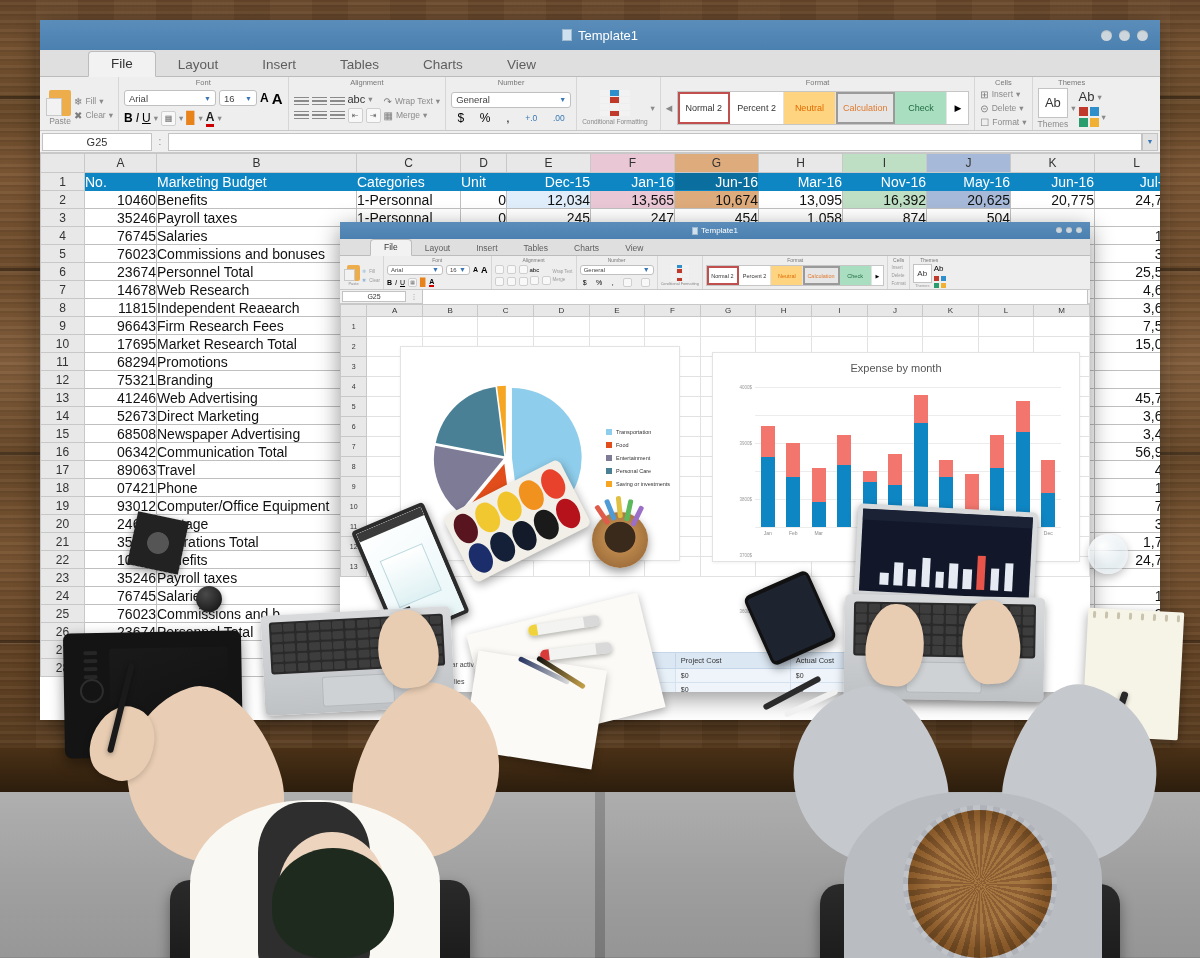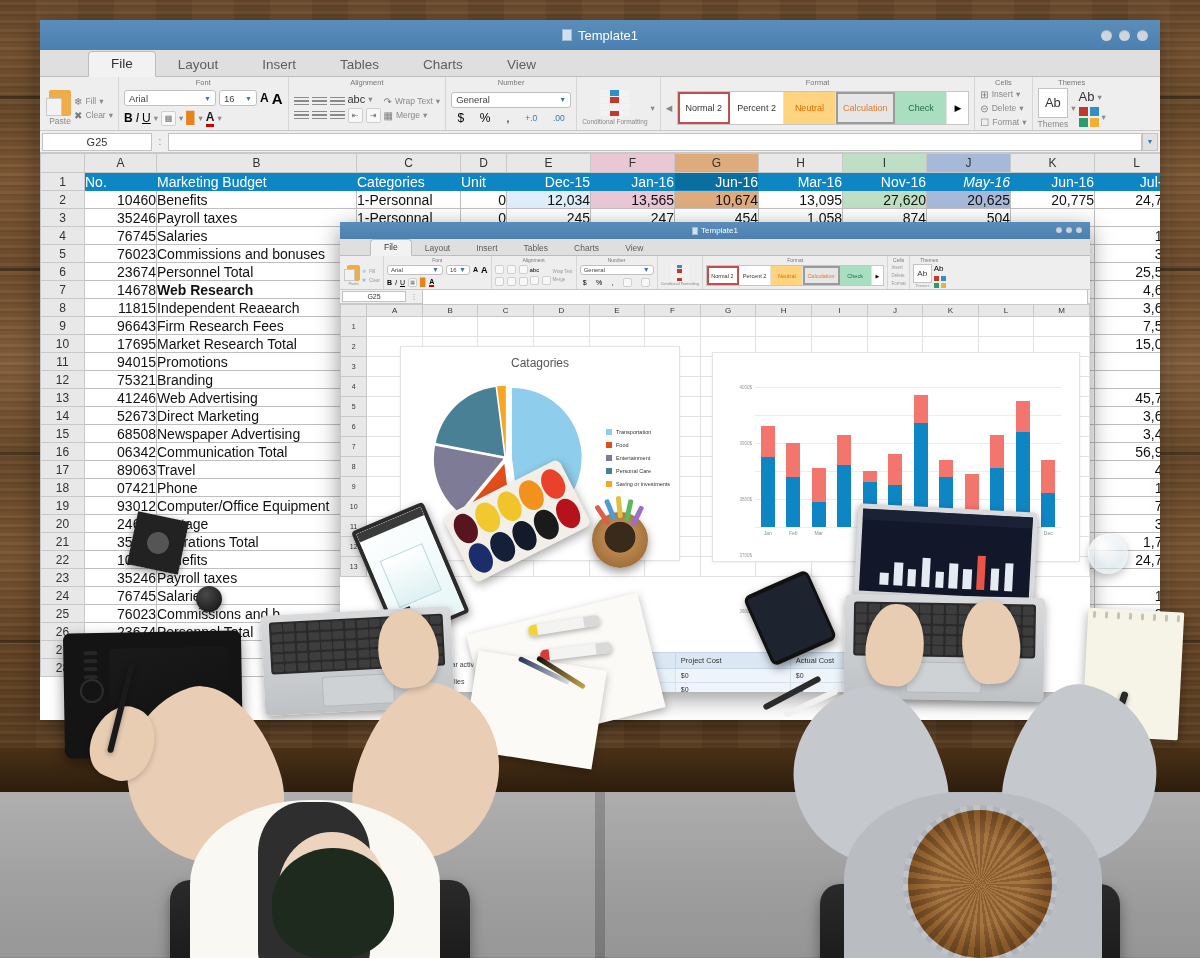--- a/index.html
+++ b/index.html
@@ -587,35 +587,35 @@
               <td class="rowhead">1</td>
               <td class="cell" style="width: 72px;">No.</td>
               <td class="cell" style="width: 200px;">Marketing Budget</td>
               <td class="cell" style="width: 104px;">Categories</td>
               <td class="cell" style="width: 46px;">Unit</td>
               <td class="cell num" style="width: 84px;">Dec-15</td>
               <td class="cell num" style="width: 84px;">Jan-16</td>
               <td class="cell num dark" style="width: 84px;">Jun-16</td>
               <td class="cell num" style="width: 84px;">Mar-16</td>
               <td class="cell num" style="width: 84px;">Nov-16</td>
-              <td class="cell num" style="width: 84px; font-style: italic;">May-16</td>
+              <td class="cell num" style="width: 84px;">May-16</td>
               <td class="cell num" style="width: 84px;">Jun-16</td>
               <td class="cell num" style="width: 84px;">Jul-16</td>
             </tr>
             <tr>
               <td class="rowhead">2</td>
               <td class="cell num" style="width: 72px;">10460</td>
               <td class="cell" style="width: 200px;">Benefits</td>
               <td class="cell" style="width: 104px;">1-Personnal</td>
               <td class="cell num" style="width: 46px;">0</td>
               <td class="cell num" style="width: 84px; background: rgb(223, 238, 250);">12,034</td>
               <td class="cell num" style="width: 84px; background: rgb(234, 199, 212);">13,565</td>
               <td class="cell num" style="width: 84px; background: rgb(222, 171, 124);">10,674</td>
               <td class="cell num" style="width: 84px; background: rgb(255, 255, 255);">13,095</td>
-              <td class="cell num" style="width: 84px; background: rgb(190, 223, 196);">27,620</td>
+              <td class="cell num" style="width: 84px; background: rgb(190, 223, 196);">16,392</td>
               <td class="cell num" style="width: 84px; background: rgb(167, 185, 216);">20,625</td>
               <td class="cell num" style="width: 84px; background: rgb(255, 255, 255);">20,775</td>
               <td class="cell num" style="width: 84px; background: rgb(255, 255, 255);">24,766</td>
             </tr>
             <tr>
               <td class="rowhead">3</td>
               <td class="cell num" style="width: 72px;">35246</td>
               <td class="cell" style="width: 200px;">Payroll taxes</td>
               <td class="cell" style="width: 104px;">1-Personnal</td>
               <td class="cell num" style="width: 46px;">0</td>
@@ -669,21 +669,21 @@
               <td class="cell num" style="width: 84px;"></td>
               <td class="cell num" style="width: 84px;"></td>
               <td class="cell num" style="width: 84px;"></td>
               <td class="cell num" style="width: 84px;"></td>
               <td class="cell num" style="width: 84px;"></td>
               <td class="cell num" style="width: 84px;">25,599</td>
             </tr>
             <tr>
               <td class="rowhead">7</td>
               <td class="cell num" style="width: 72px;">14678</td>
-              <td class="cell" style="width: 200px; font-weight: bold;">Web Research</td>
+              <td class="cell" style="width: 200px;">Web Research</td>
               <td class="cell" style="width: 104px;"></td>
               <td class="cell num" style="width: 46px;"></td>
               <td class="cell num" style="width: 84px;"></td>
               <td class="cell num" style="width: 84px;"></td>
               <td class="cell num" style="width: 84px;"></td>
               <td class="cell num" style="width: 84px;"></td>
               <td class="cell num" style="width: 84px;"></td>
               <td class="cell num" style="width: 84px;"></td>
               <td class="cell num" style="width: 84px;"></td>
               <td class="cell num" style="width: 84px;">4,600</td>
@@ -728,21 +728,21 @@
               <td class="cell num" style="width: 84px;"></td>
               <td class="cell num" style="width: 84px;"></td>
               <td class="cell num" style="width: 84px;"></td>
               <td class="cell num" style="width: 84px;"></td>
               <td class="cell num" style="width: 84px;"></td>
               <td class="cell num" style="width: 84px;"></td>
               <td class="cell num" style="width: 84px;">15,074</td>
             </tr>
             <tr>
               <td class="rowhead">11</td>
-              <td class="cell num" style="width: 72px;">94015</td>
+              <td class="cell num" style="width: 72px;">68294</td>
               <td class="cell" style="width: 200px;">Promotions</td>
               <td class="cell" style="width: 104px;"></td>
               <td class="cell num" style="width: 46px;"></td>
               <td class="cell num" style="width: 84px;"></td>
               <td class="cell num" style="width: 84px;"></td>
               <td class="cell num" style="width: 84px;"></td>
               <td class="cell num" style="width: 84px;"></td>
               <td class="cell num" style="width: 84px;"></td>
               <td class="cell num" style="width: 84px;"></td>
               <td class="cell num" style="width: 84px;"></td>
@@ -1427,21 +1427,20 @@
               <td class="icell"></td>
               <td class="icell"></td>
               <td class="icell"></td>
               <td class="icell"></td>
               <td class="icell"></td>
             </tr>
           </tbody>
       </table>
 
       <div class="chart-card" style="left:60px; top:42px; width:280px; height:215px;">
-        <div class="chart-title">Catagories</div>
         <svg id="pie-svg" width="190" height="170" viewBox="0 0 200 200" style="position:absolute;left:10px;top:26px">
             <path d="M 106.9861870989979 99.56046636329481 L 106.9861870989979 17.560466363294807 A 82 82 0 0 1 117.2635122512709 180.913871871082 Z" fill="#8ecdeb"></path>
             <path d="M 98.0470622577254 106.7220557997386 L 108.3243874099984 188.07546130752576 A 82 82 0 0 1 45.77829509833287 169.90414170735335 Z" fill="#e24e1b"></path>
             <path d="M 97.17735769313732 101.01621376073588 L 44.90859053374479 164.19829966835061 A 82 82 0 0 1 16.629803133384854 85.65094596470645 Z" fill="#7d7b96"></path>
             <path d="M 97.94635868221394 97.81309411773577 L 17.39880412246147 82.44782632170634 A 82 82 0 0 1 87.66903352994103 16.459688609948586 Z" fill="#4a8095"></path>
             <path d="M 99.81162844141205 97.00591981471518 L 89.53430328913915 15.652514306927998 A 82 82 0 0 1 99.81162844141204 15.005919814715185 Z" fill="#f6a623"></path>
           </svg>
         <div class="legend" id="pie-legend" style="left:205px; top:82px;">
             <div>
               <i style="background: rgb(142, 205, 235);"></i>
@@ -1460,20 +1459,21 @@
               <span>Personal Care</span>
             </div>
             <div>
               <i style="background: rgb(246, 166, 35);"></i>
               <span>Saving or investments</span>
             </div>
           </div>
       </div>
 
       <div class="chart-card" style="left:372px; top:48px; width:368px; height:210px;">
+        <div class="chart-title" style="font-size:11px">Expense by month</div>
         <div class="bar-plot" id="bar-plot" style="left:42px; top:34px; width:306px; height:140px;">
             <div class="gridline" style="top: 0px;">
               <div class="ytick" style="top: 0px;">4000$</div>
             </div>
             <div class="gridline" style="top: 28px;">
               <div class="ytick" style="top: 28px;">3900$</div>
             </div>
             <div class="gridline" style="top: 56px;">
               <div class="ytick" style="top: 56px;">3800$</div>
             </div>

